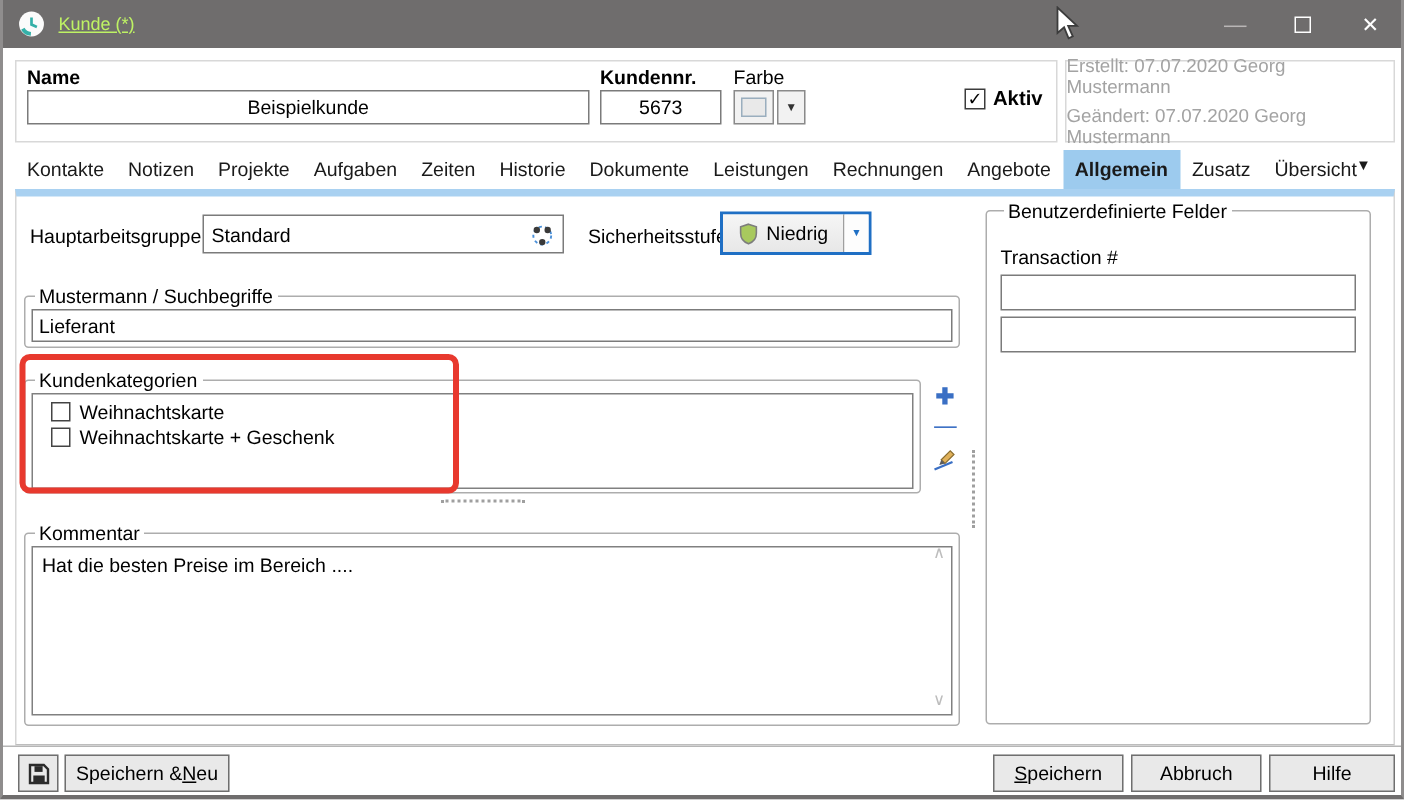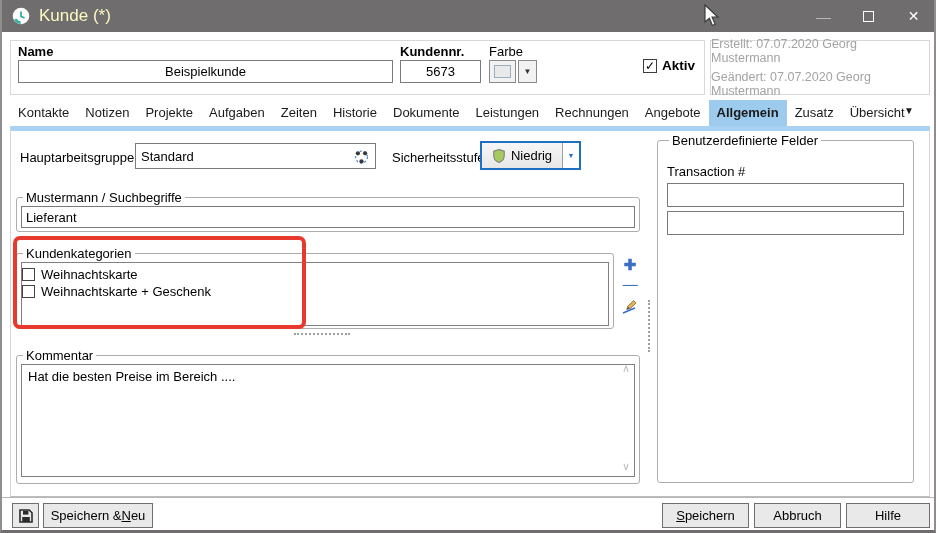--- a/index.html
+++ b/index.html
@@ -6,21 +6,21 @@
   html,body { background:#e8e8e8; }
   body { font-family: "Liberation Sans", sans-serif; }
   #win {
     position: relative; width: 936px; height: 533px; background:#fff;
     border-left:2px solid #8f8d8d; border-right:2px solid #8f8d8d; border-bottom:3px solid #6f6d6d;
     overflow:hidden;
   }
   
   #titlebar { position:absolute; left:-2px; top:0; width:936px; height:32px; background:#6f6d6d; display:flex; align-items:center; }
   #title-icon { margin-left:12px; width:18px; height:18px; }
-  #title-text { color:#fef9c3; font-size:17px; margin-left:9px; }
+  #title-text { color:#bef264; font-size:12px; margin-left:9px;text-decoration:underline; }
   .wctrl { width:45px; height:32px; display:flex; align-items:center; justify-content:center; color:#ffffff; font-size:14px; }
   .wctrl.min { color:#b9b6b6; font-size:15px; }
   #wctrls { position:absolute; right:0; top:0; display:flex; }
   .maxbox { width:11px; height:11px; border:1.5px solid #fff; display:inline-block; }
   #cursor { position:absolute; left:702px; top:4px; z-index:50; }
   
   .panel { position:absolute; background:#fff; border:1px solid #d8d8d8; }
   #hpanel-main { left:8px; top:40px; width:695px; height:55px; }
   #hpanel-info { left:708px; top:40px; width:220px; height:55px;
     display:flex; flex-direction:column; justify-content:center; align-items:flex-end; padding-right:9px; row-gap:5px; }
@@ -48,21 +48,21 @@
   #hag-combo .grow { flex:1; }
   #sst-combo { position:absolute; left:478px; top:141px; width:101px; height:29px; border:2px solid #1f6fc4; background:#fff; display:flex; }
   #sst-main { flex:1; display:flex; align-items:center; justify-content:center; gap:5px; background:linear-gradient(#f6f6f6,#e7e7e7); border-right:1px solid #9f9f9f; font-size:13px; }
   #sst-arrow { width:16px; display:flex; align-items:center; justify-content:center; font-size:7px; color:#1f6fc4; background:#fdfdfd; }
   
   fieldset { position:absolute; border:1px solid #adadad; border-radius:3px; background:#fff; padding:0 4px 4px 4px; }
   legend { font-size:13px; color:#000; padding:0 3px; margin-left:2px; white-space:nowrap; }
   #fs-stichworte { left:14px; top:190px; width:624px; height:42px; }
   #stichworte-input { position:relative; width:100%; height:22px; border:1px solid #7b7b7b; font-size:13px; padding:0 4px; font-family:"Liberation Sans",sans-serif; display:block; margin-top:1px; }
   #fs-kat { left:14px; top:246px; width:598px; height:83px; }
-  #category-list { width:100%; height:64px; border:1px solid #808080; background:#fff; margin-top:1px; padding:3px 0 0 0; }
+  #category-list { width:100%; height:64px; border:1px solid #808080; background:#fff; margin-top:1px; padding:3px 0 0 12px; }
   .cbrow { display:flex; align-items:center; gap:6px; height:17px; font-size:13px; }
   .cbrow .cb { width:13px; height:13px; border:1px solid #444; }
   #kat-icons { position:absolute; left:617px; top:258px; width:22px; display:flex; flex-direction:column; gap:8px; align-items:center; }
   .ico-plus { color:#3a6fc4; font-weight:bold; font-size:15px; line-height:14px; }
   .ico-minus { color:#3a6fc4; font-weight:bold; font-size:15px; line-height:10px; transform:scaleX(1.4); }
   #annotation { position:absolute; left:11px; top:236px; width:293px; height:93px; border:4px solid #e8392e; border-radius:7px; pointer-events:none; z-index:40; }
   #hsplit { position:absolute; left:292px; top:333px; width:56px; border-top:2px dotted #9f9f9f; }
   #vsplit { position:absolute; left:646px; top:300px; height:52px; border-left:2px dotted #9f9f9f; }
   #fs-kommentar { left:14px; top:348px; width:624px; height:136px; }
   #kommentar-text { width:100%; height:113px; border:1px solid #808080; resize:none; overflow:hidden; font-family:"Liberation Sans",sans-serif; font-size:13px; padding:4px 16px 4px 6px; margin-top:1px; display:block; color:#000; }

